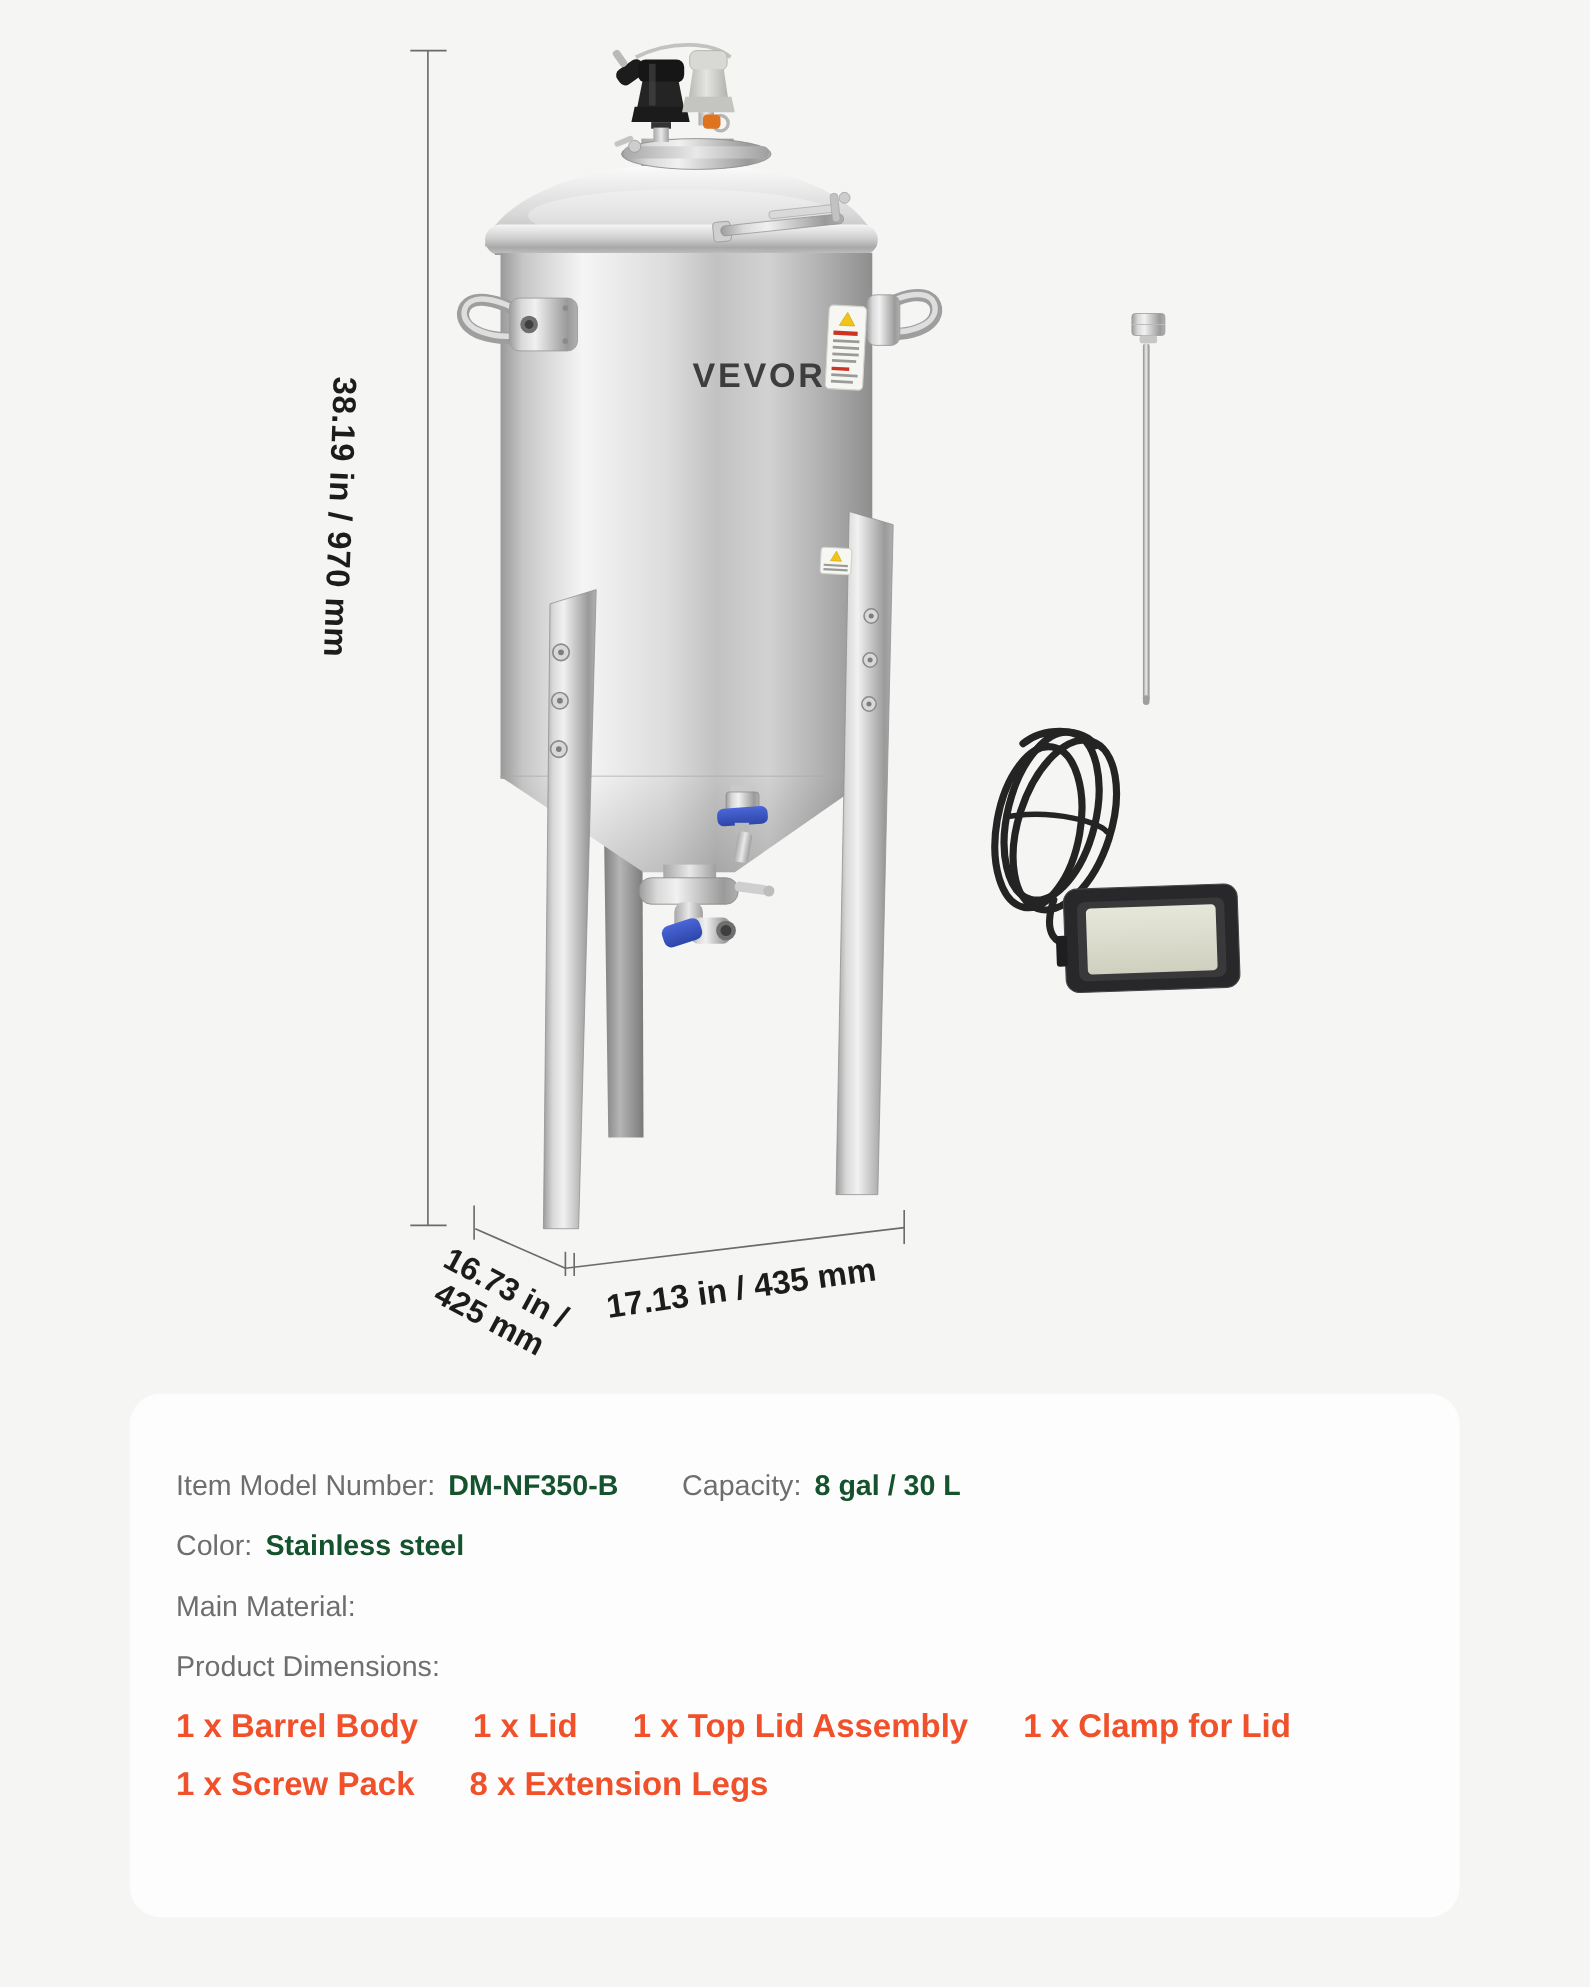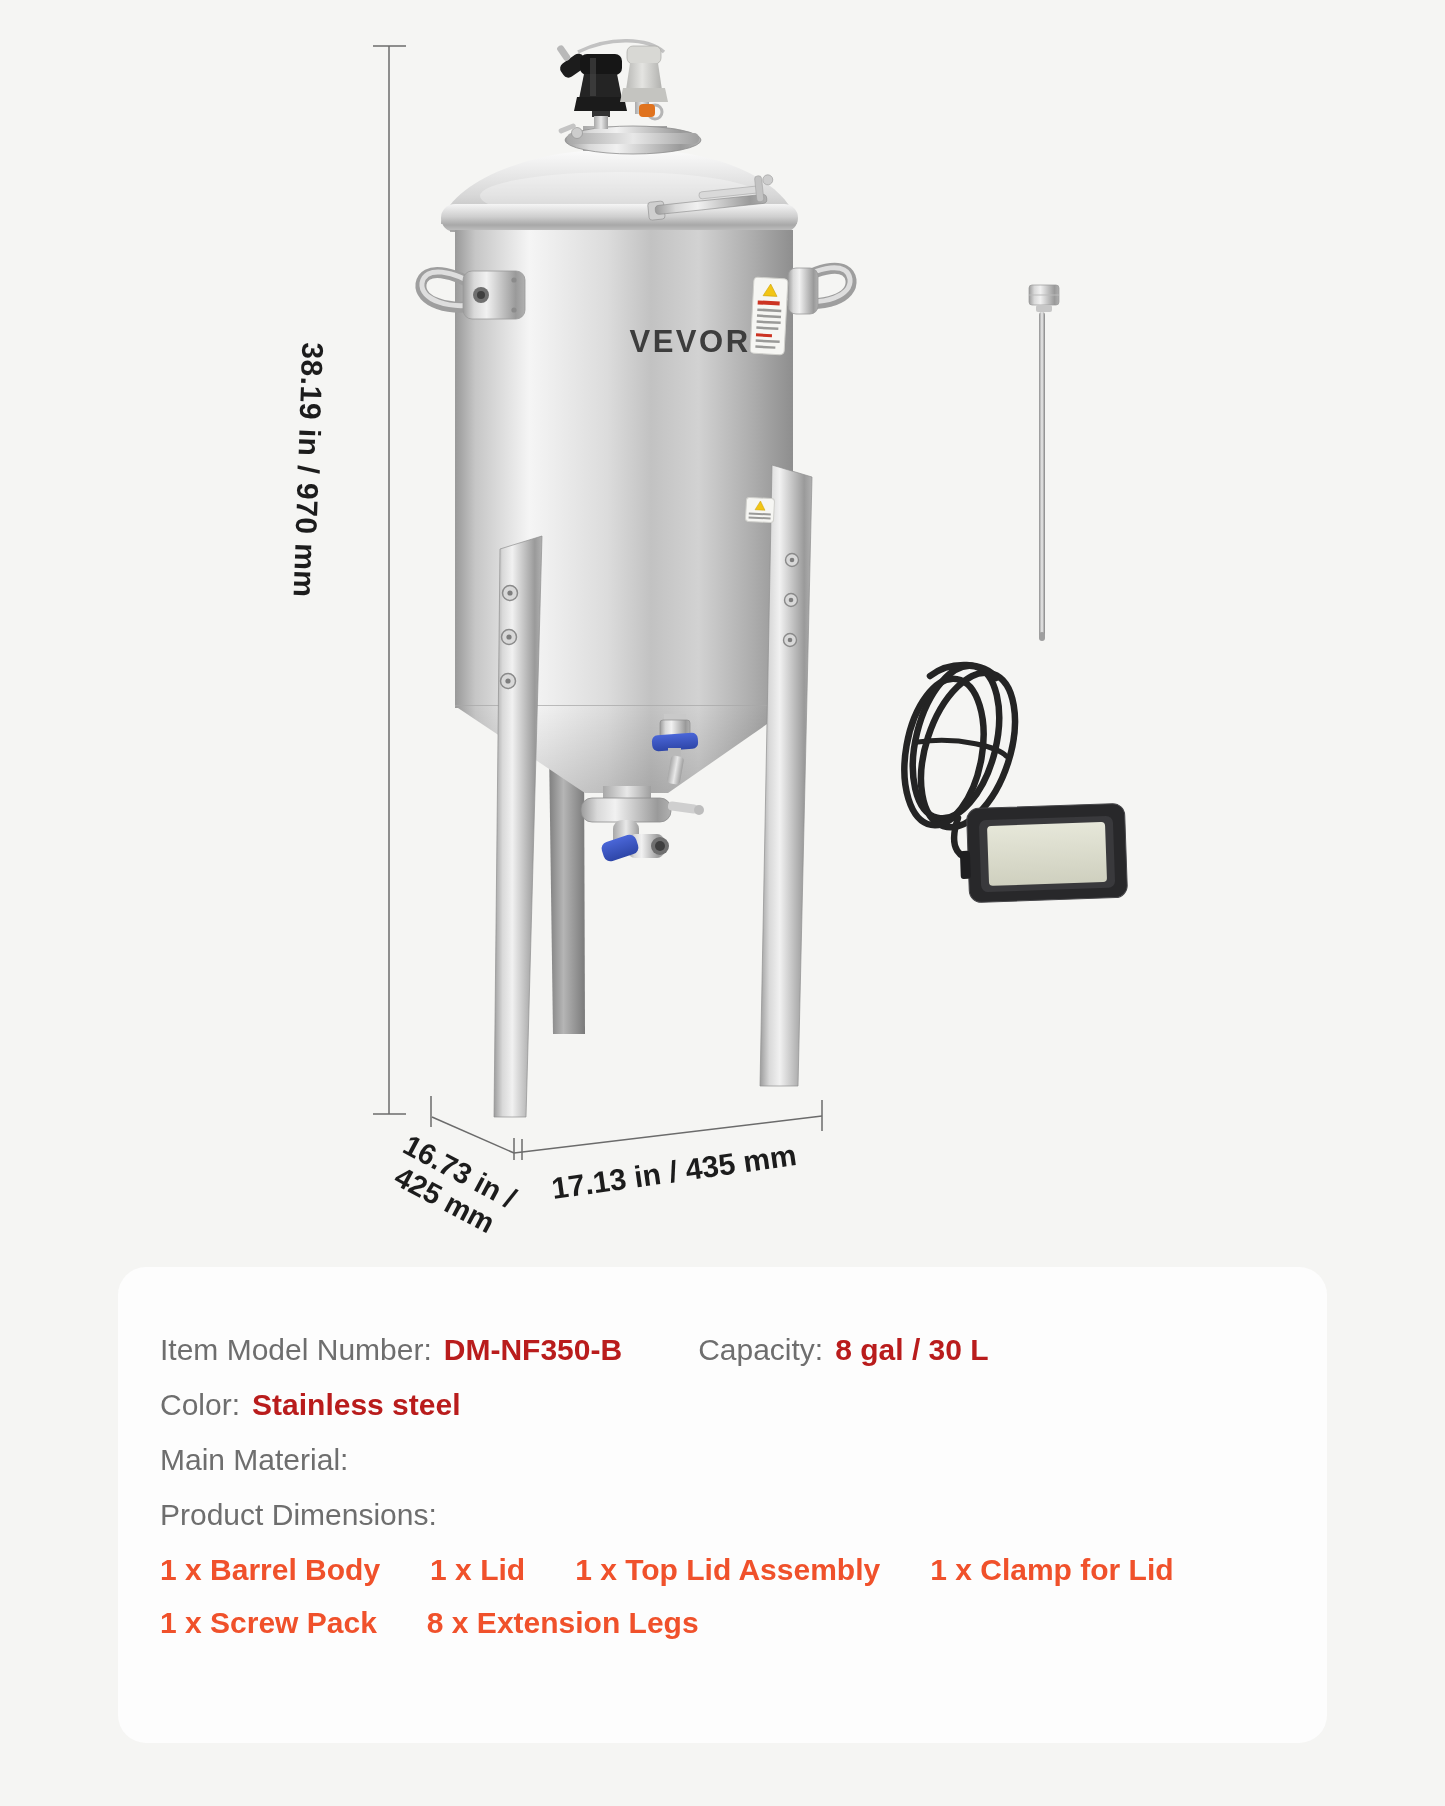--- a/index.html
+++ b/index.html
@@ -26,26 +26,26 @@
     font-size:30px; left:674px; top:1172px;
     transform:translate(-50%,-50%) rotate(-8deg);
   }
 
   .panel {
     position:absolute; left:118px; top:1267px; width:1209px; height:476px;
     background:#fdfdfd; border-radius:28px; box-sizing:border-box;
     padding:66px 42px 0 42px;
   }
   .spec-row {
-    display:flex; align-items:flex-end; gap:76px;
-    font-size:30px; line-height:34px; margin-bottom:21px; white-space:nowrap;
+    display:flex; align-items:flex-end; gap:58px;
+    font-size:26px; line-height:34px; margin-bottom:21px; white-space:nowrap;
   }
   .pair { display:flex; align-items:baseline; gap:12px; }
   .lbl { color:#6e6e6e; font-weight:400; }
-  .val { color:#b91c1c; font-weight:700; }
+  .val { color:#14532d; font-weight:700; }
   .acc-row {
     display:flex; align-items:baseline; gap:50px;
     font-size:30px; line-height:34px; margin-bottom:19px;
     color:#f0512b; font-weight:700; white-space:nowrap;
   }
 </style>
 </head>
 <body>
 
 <div class="stage">

